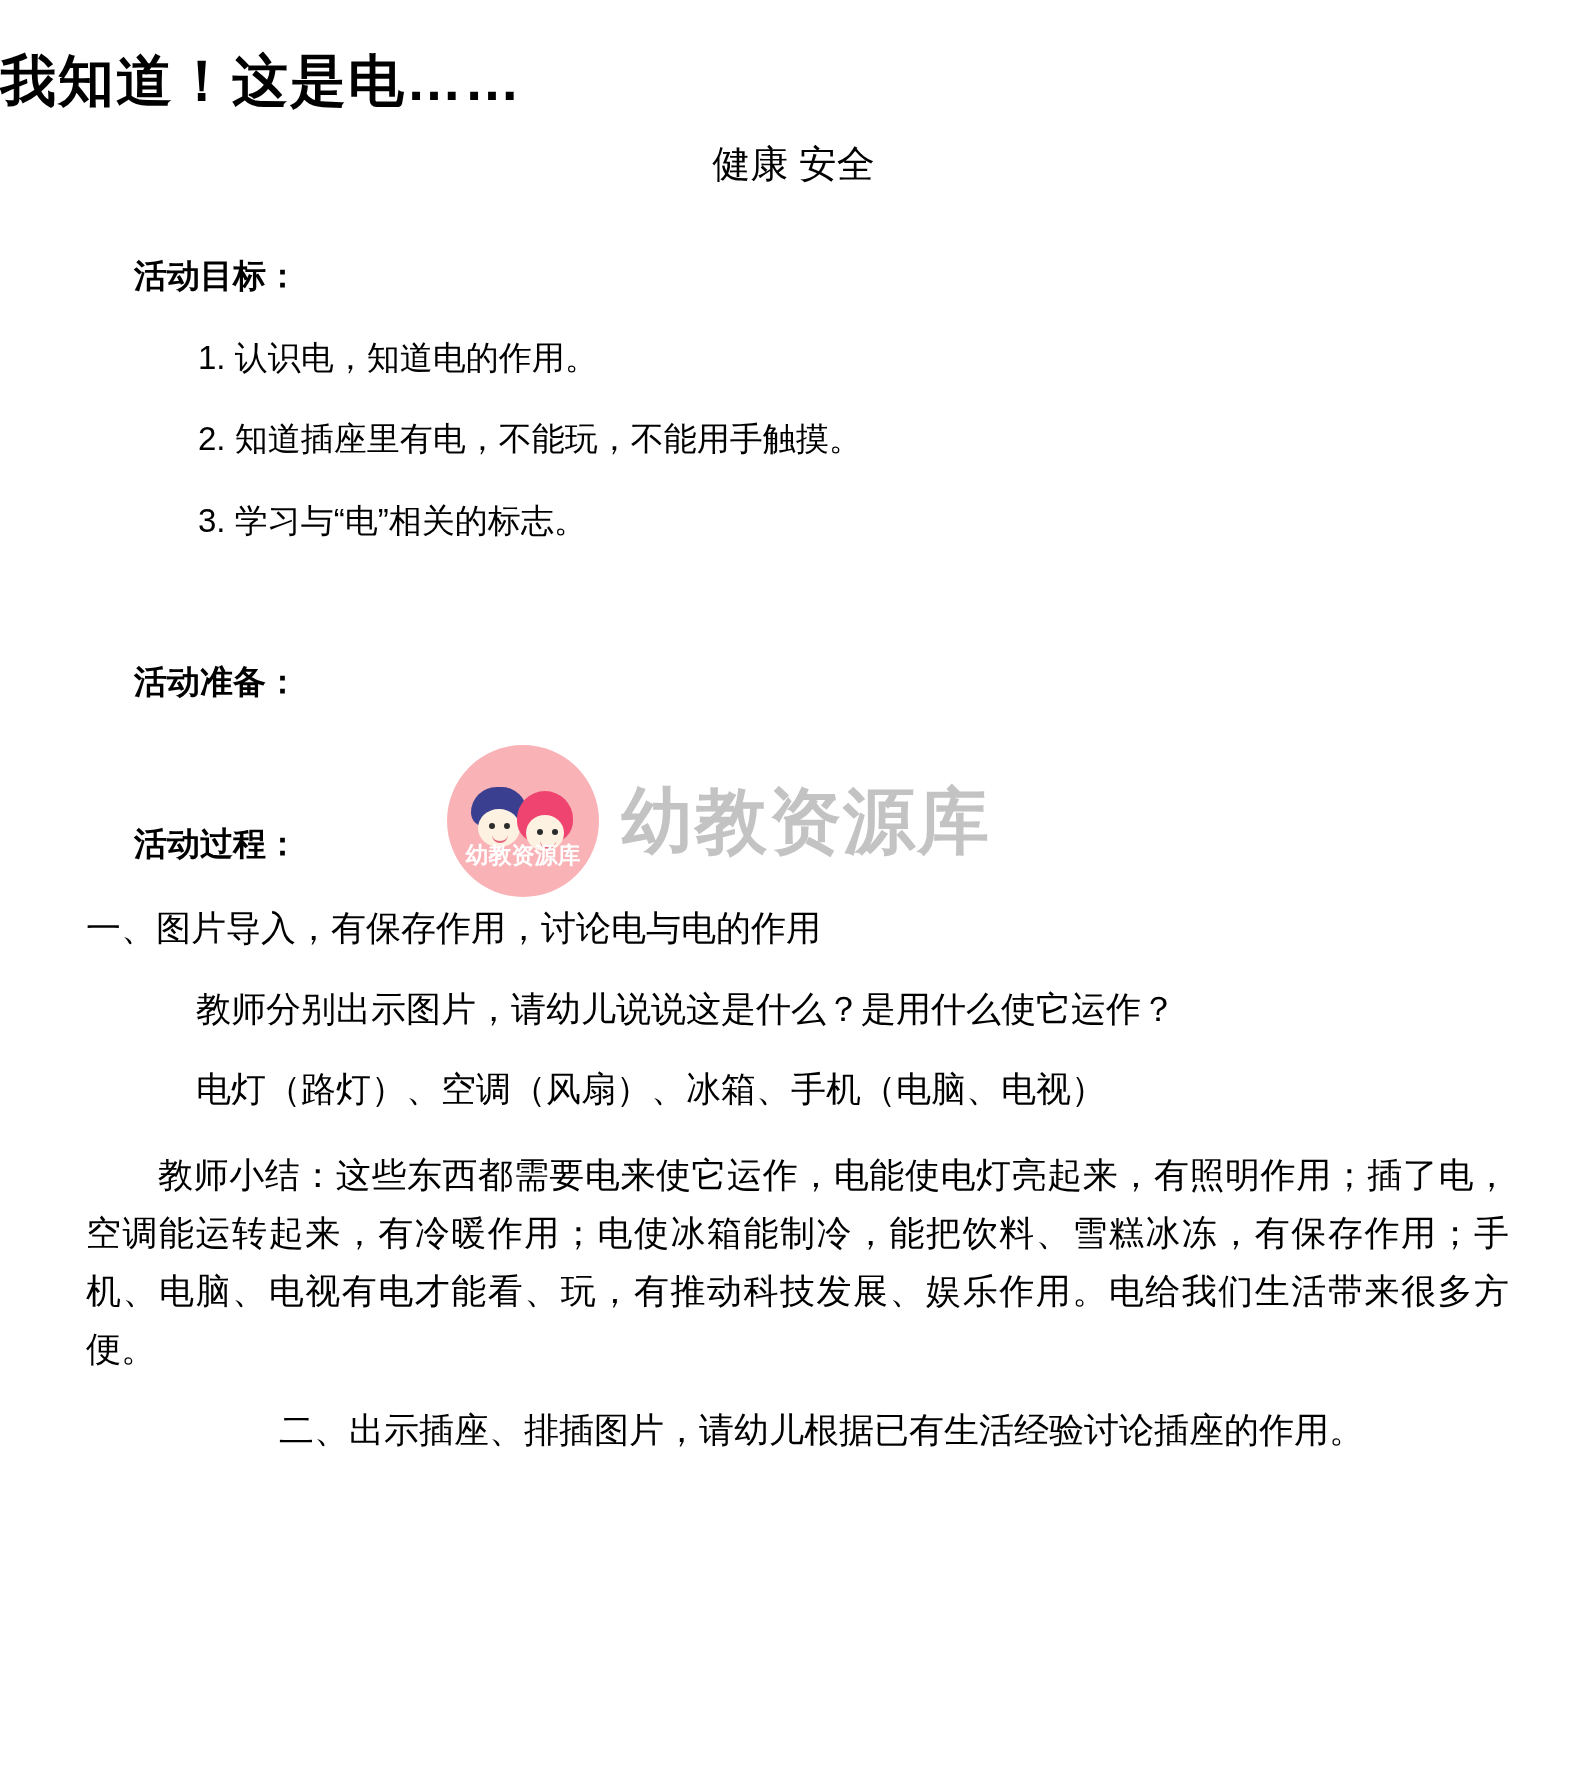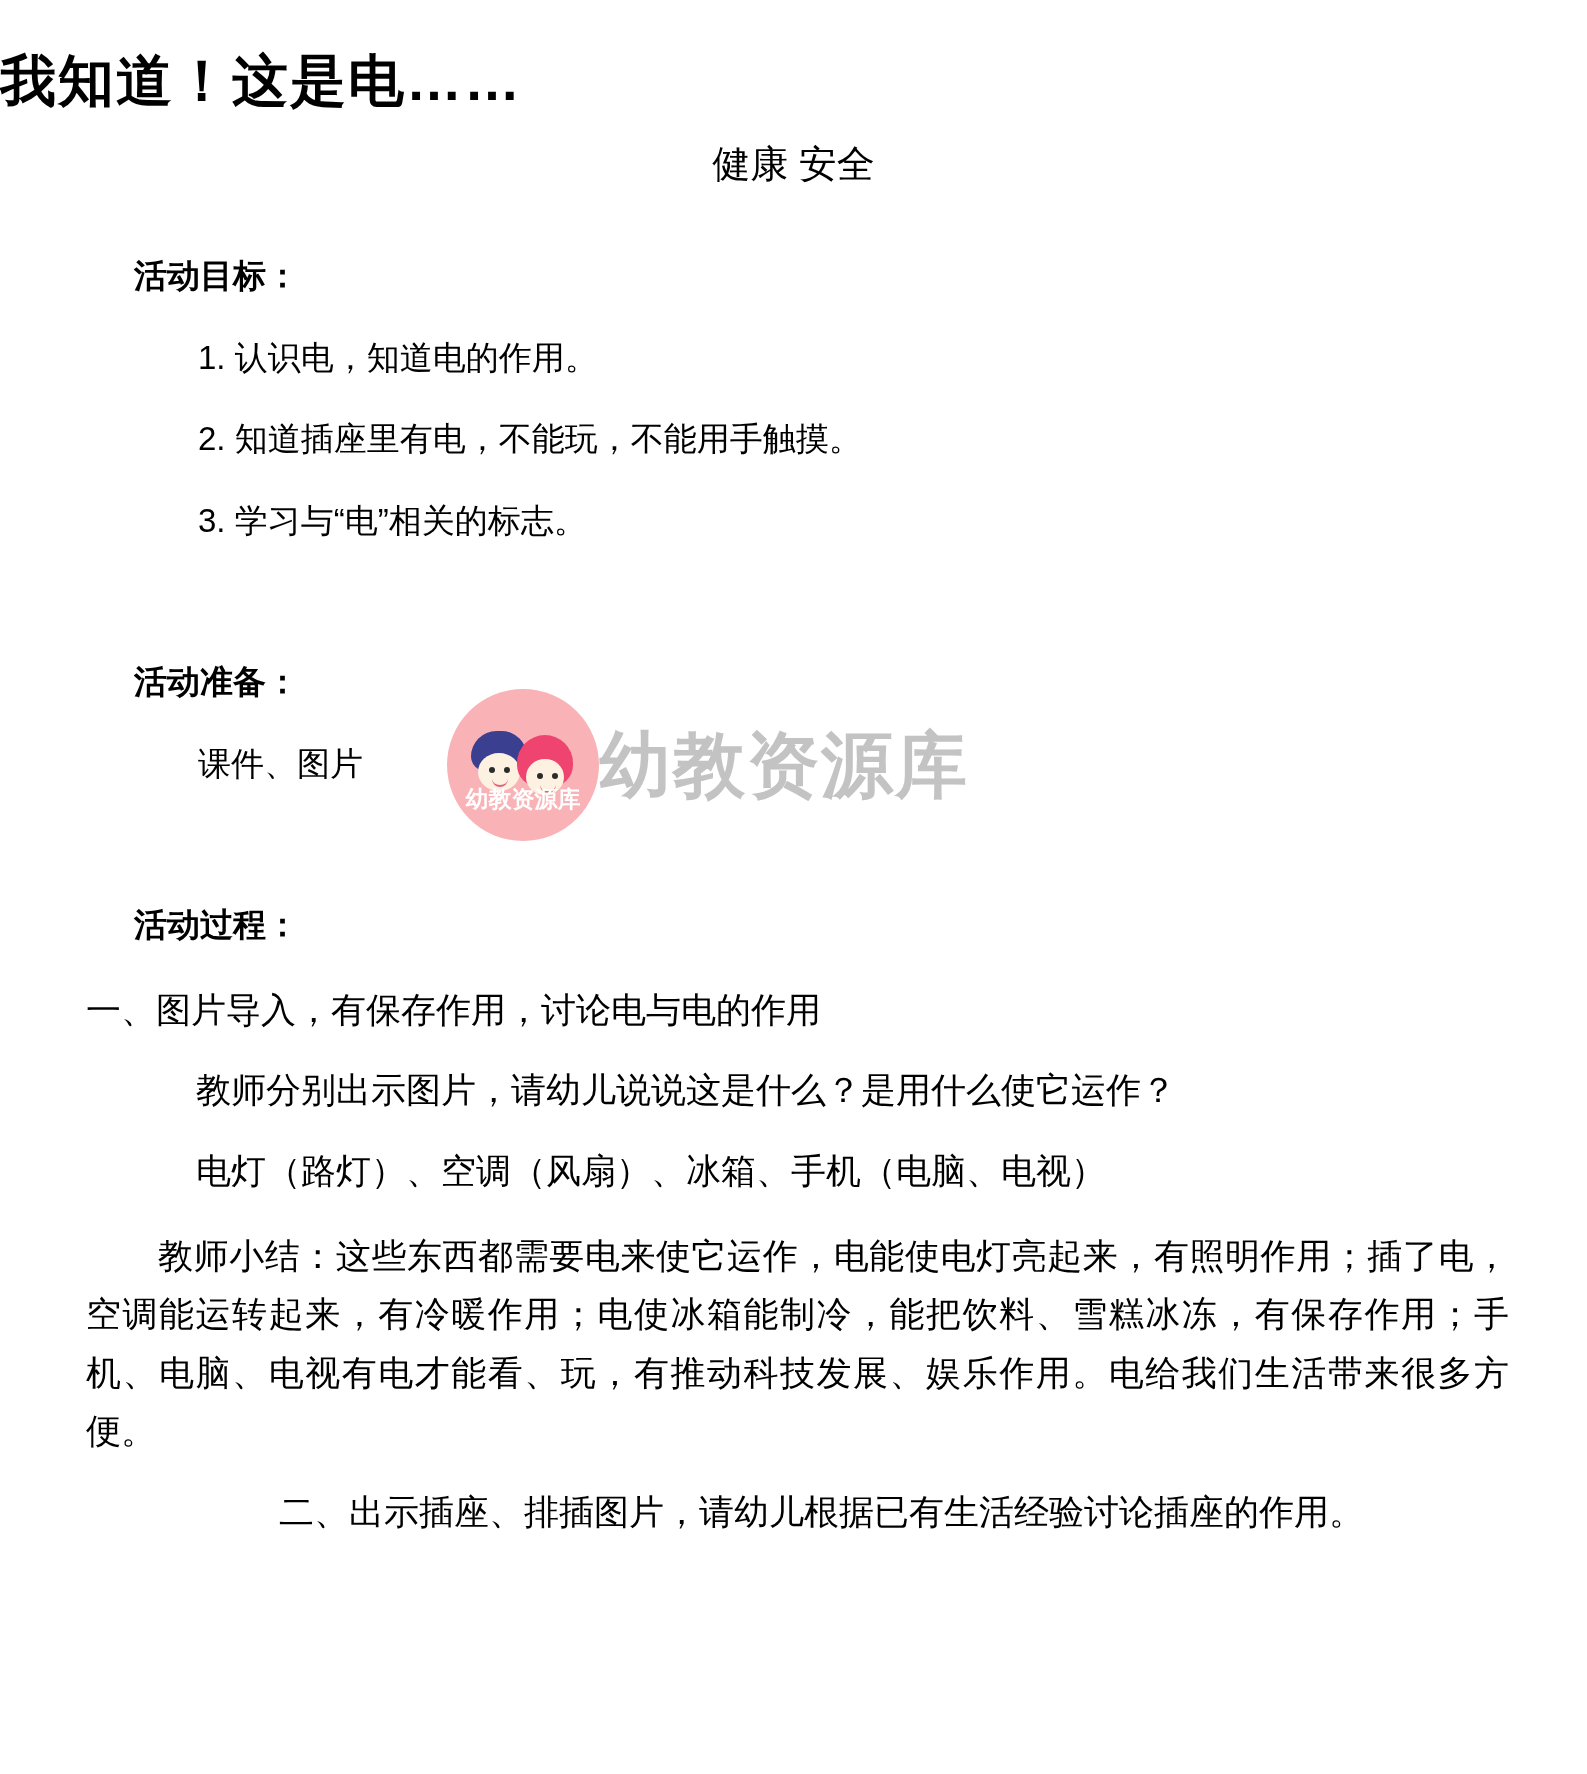--- a/index.html
+++ b/index.html
@@ -107,25 +107,26 @@
     margin: 0 0 0 48px;
     line-height: 1.5;
     padding-top: 26px;
     text-align: center;
   }
 
   
   .watermark {
     position: absolute;
     left: 447px;
-    top: 680px;
+    top: 736px;
     width: 520px;
     height: 170px;
     display: flex;
     align-items: center;
+    gap: 22px;
     pointer-events: none;
     z-index: 5;
   }
   .wm-badge {
     position: relative;
     width: 152px;
     height: 152px;
     border-radius: 50%;
     background: #f9b3b6;
     flex: 0 0 auto;
@@ -233,21 +234,20 @@
   <div class="body-area">
 
     <div class="sec-head">活动目标：</div>
     <div class="goal-item">1. 认识电，知道电的作用。</div>
     <div class="goal-item">2. 知道插座里有电，不能玩，不能用手触摸。</div>
     <div class="goal-item">3. 学习与“电”相关的标志。</div>
 
     <div class="spacer-lg"></div>
 
     <div class="sec-head">活动准备：</div>
-    <div class="prep-item">课件、图片</div>
 
     <div class="spacer-lg"></div>
 
     <div class="proc-head">活动过程：</div>
 
     <div class="proc-l1">一、图片导入，有保存作用，讨论电与电的作用</div>
     <div class="proc-l2">教师分别出示图片，请幼儿说说这是什么？是用什么使它运作？</div>
     <div class="proc-l2">电灯（路灯）、空调（风扇）、冰箱、手机（电脑、电视）</div>
 
     <div class="proc-para">

